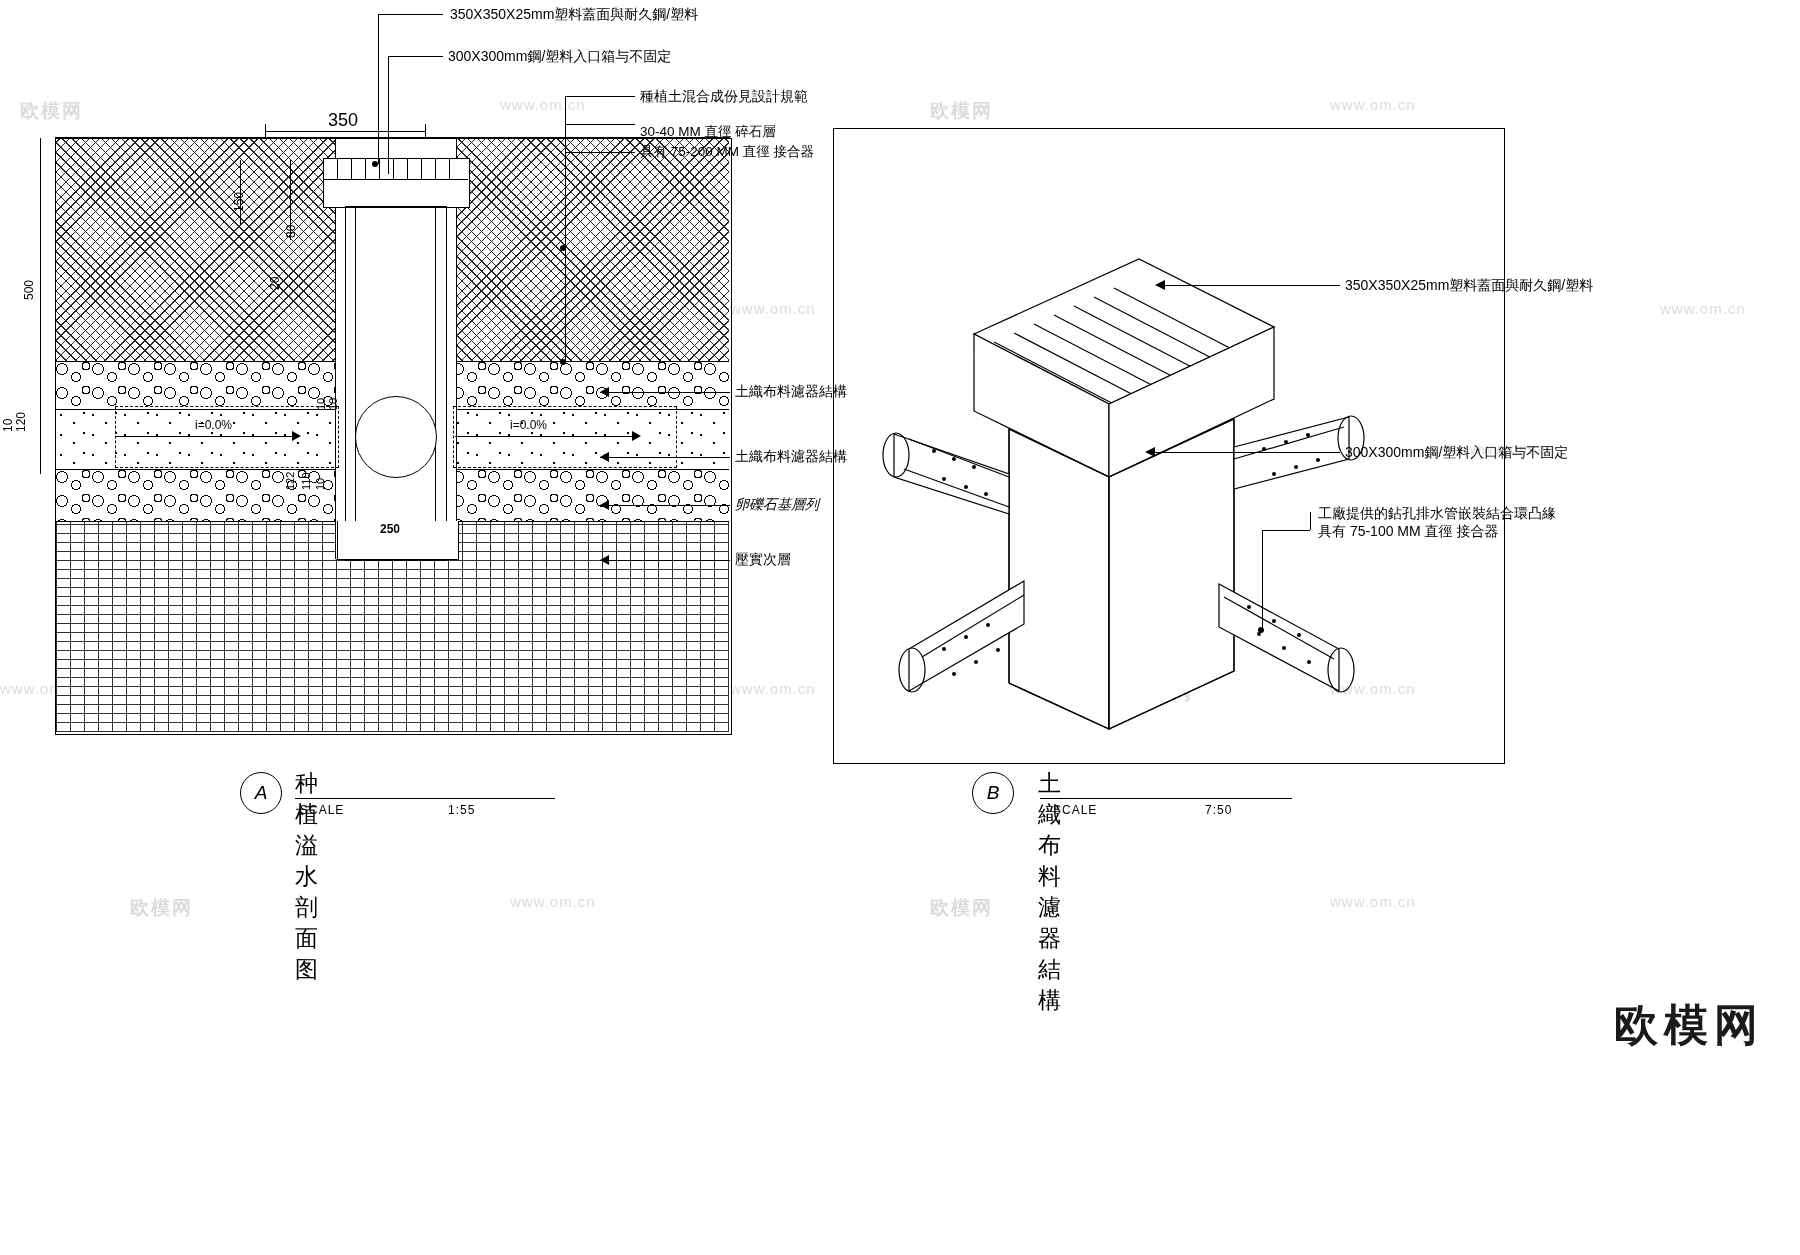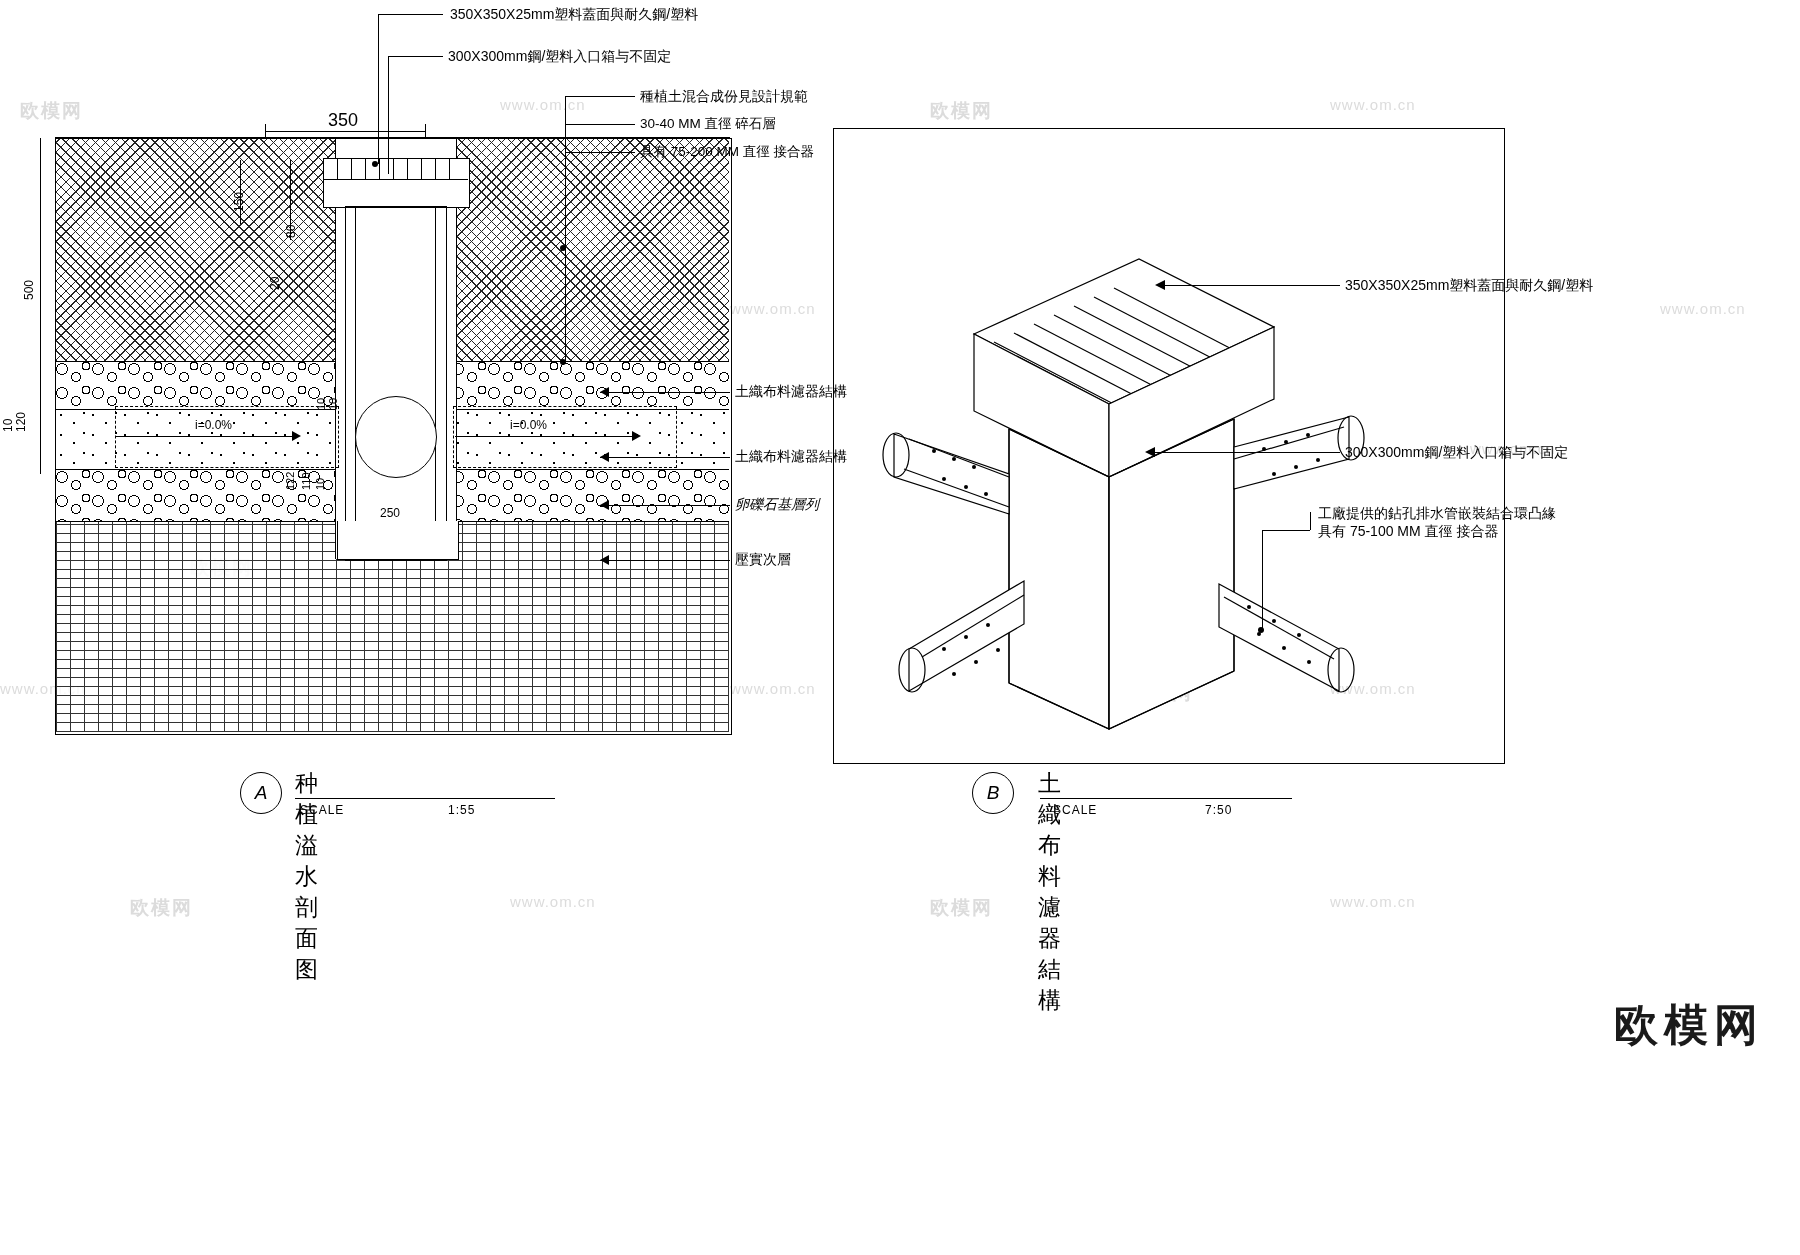--- a/index.html
+++ b/index.html
@@ -154,21 +154,21 @@
     <div class="boxline" style="left:398px;top:268px;width:222px;height:60px;border-style:dashed;background:transparent;"></div>
     <div class="ln h1" style="left:60px;top:298px;width:180px;"></div>
     <div class="ln h1" style="left:400px;top:298px;width:180px;"></div>
     <div style="position:absolute;left:237px;top:293px;width:0;height:0;border-left:9px solid #000;border-top:5px solid transparent;border-bottom:5px solid transparent;"></div>
     <div style="position:absolute;left:577px;top:293px;width:0;height:0;border-left:9px solid #000;border-top:5px solid transparent;border-bottom:5px solid transparent;"></div>
     <div class="dim" style="left:140px;top:280px;">i=0.0%</div>
     <div class="dim" style="left:455px;top:280px;">i=0.0%</div>
 
     <div style="position:absolute;left:282px;top:383px;width:120px;height:38px;background:#fff;border-left:1px solid #000;border-right:1px solid #000;border-bottom:1px solid #000;"></div>
 
-    <div class="dim" style="left:325px;top:368px;">250</div>
+    <div class="dim" style="left:325px;top:384px;font-weight:bold;">250</div>
   </div>
 
   <div class="ln h1" style="left:55px;top:137px;width:675px;"></div>
   <div class="ln v1" style="left:40px;top:138px;height:285px;"></div>
   <div class="ln v1" style="left:40px;top:404px;height:70px;"></div>
   <div class="dim rot" style="left:22px;top:300px;">500</div>
   <div class="dim rot" style="left:14px;top:432px;">120</div>
   <div class="dim rot" style="left:1px;top:432px;">10</div>
 
   <div class="ln h1" style="left:265px;top:131px;width:160px;"></div>
@@ -194,21 +194,21 @@
   <div class="leaderv" style="left:388px;top:56px;height:118px;"></div>
   <div class="leader" style="left:388px;top:56px;width:55px;"></div>
   <div class="lbl lbl-cn" style="left:448px;top:48px;">300X300mm鋼/塑料入口箱与不固定</div>
 
   <div class="leader" style="left:565px;top:96px;width:70px;"></div>
   <div class="leaderv" style="left:565px;top:96px;height:70px;"></div>
   <div class="lbl lbl-cn" style="left:640px;top:88px;">種植土混合成份見設計規範</div>
 
   <div class="leader" style="left:565px;top:124px;width:70px;"></div>
   <div class="leaderv" style="left:565px;top:124px;height:130px;"></div>
-  <div class="lbl" style="left:640px;top:116px;">30-40 MM 直徑 碎石層</div>
+  <div class="lbl" style="left:640px;top:124px;">30-40 MM 直徑 碎石層</div>
 
   <div class="leader" style="left:565px;top:152px;width:70px;"></div>
   <div class="leaderv" style="left:565px;top:152px;height:210px;"></div>
   <div class="lbl" style="left:640px;top:144px;">具有 75-200 MM 直徑 接合器</div>
 
   <div class="dot" style="left:372px;top:161px;"></div>
   <div class="dot" style="left:560px;top:245px;"></div>
   <div class="dot" style="left:560px;top:359px;"></div>
 
   <div class="leader" style="left:600px;top:392px;width:130px;"></div>

